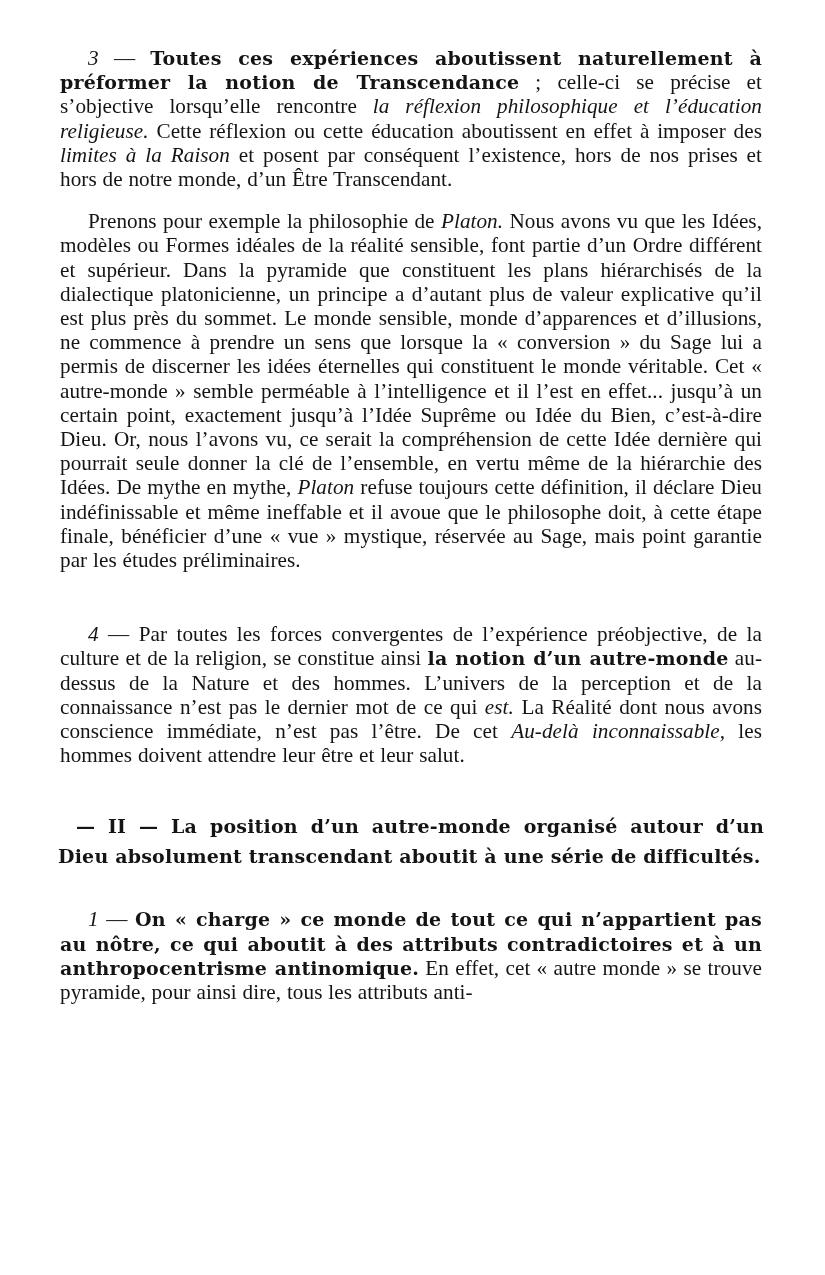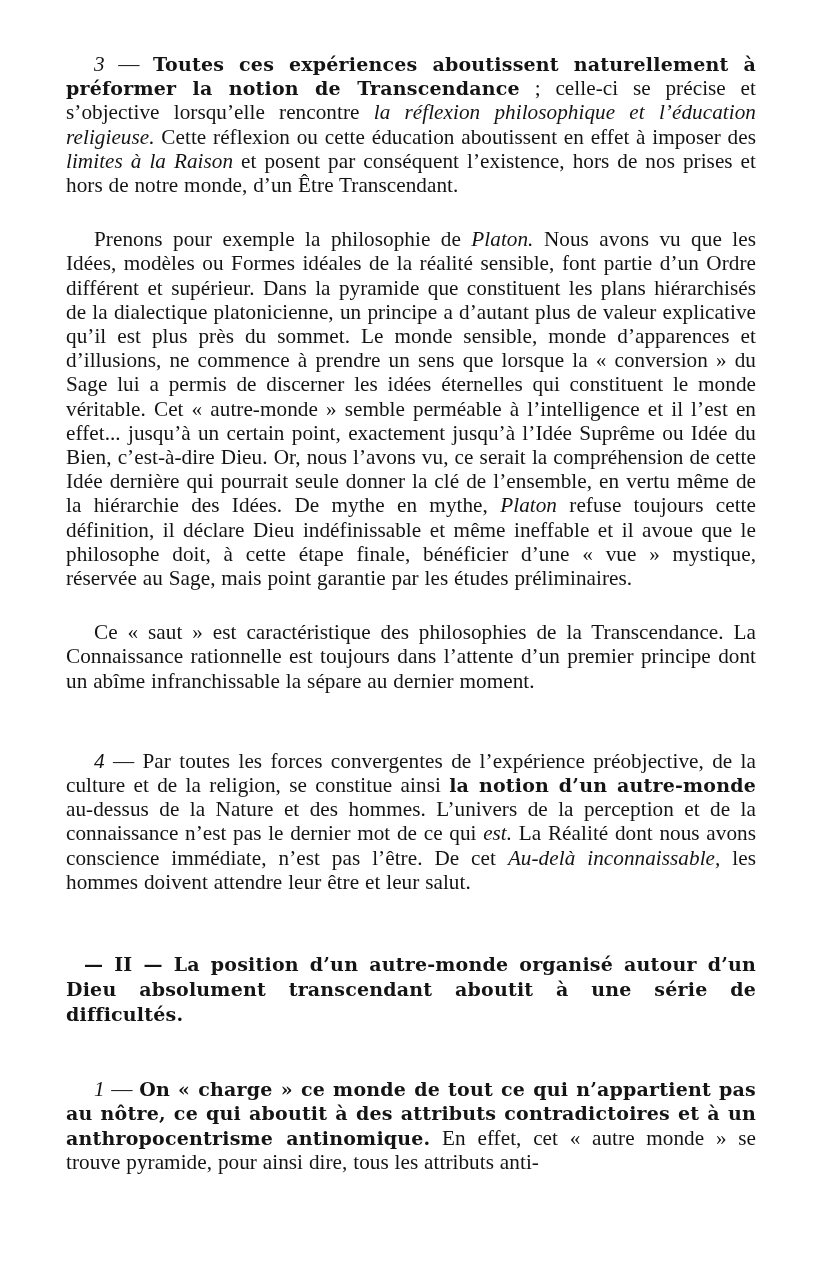--- a/index.html
+++ b/index.html
@@ -19,65 +19,62 @@
       position: absolute;
       left: 54px;
       top: 40px;
       width: 714px;
     }
     .para {
       font-size: 21.2px;
       line-height: 24.2px;
       text-align: justify;
       text-indent: 28px;
-      margin: 12px;
+      margin: 6px;
       letter-spacing: 0.05px;
       word-spacing: 0.5px;
     }
     .gap-small { height: 6px; }
     .gap-med { height: 26px; }
     .gap-large { height: 34px; }
     .bold {
       font-family: "DejaVu Serif", serif;
       font-weight: bold;
       font-size: 19px;
       letter-spacing: 0.2px;
     }
     .it { font-style: italic; }
     .heading {
       font-family: "DejaVu Serif", serif;
       font-weight: bold;
       font-size: 19px;
-      line-height: 25px;
+      line-height: 30px;
       text-align: justify;
       text-indent: 18px;
-      margin: 12px;
+      margin: 4px;
       letter-spacing: 0.2px;
     }
   </style>
 </head>
 <body>
 
 <div class="page">
 
   <p class="para">
     <span class="it">3</span><span> — </span><span class="bold">Toutes ces expériences aboutissent naturellement à préformer la notion de Transcendance</span><span> ; celle-ci se précise et s’objective lorsqu’elle rencontre </span><span class="it">la réflexion philosophique et l’éducation religieuse.</span><span> Cette réflexion ou cette éducation aboutissent en effet à imposer des </span><span class="it">limites à la Raison</span><span> et posent par conséquent l’existence, hors de nos prises et hors de notre monde, d’un Être Transcendant.</span>
   </p>
 
   <div class="gap-small"></div>
 
   <p class="para">
     <span>Prenons pour exemple la philosophie de </span><span class="it">Platon.</span><span> Nous avons vu que les Idées, modèles ou Formes idéales de la réalité sensible, font partie d’un Ordre différent et supérieur. Dans la pyramide que constituent les plans hiérarchisés de la dialectique platonicienne, un principe a d’autant plus de valeur explicative qu’il est plus près du sommet. Le monde sensible, monde d’apparences et d’illusions, ne commence à prendre un sens que lorsque la « conversion » du Sage lui a permis de discerner les idées éternelles qui constituent le monde véritable. Cet « autre-monde » semble perméable à l’intelligence et il l’est en effet... jusqu’à un certain point, exactement jusqu’à l’Idée Suprême ou Idée du Bien, c’est-à-dire Dieu. Or, nous l’avons vu, ce serait la compréhension de cette Idée dernière qui pourrait seule donner la clé de l’ensemble, en vertu même de la hiérarchie des Idées. De mythe en mythe, </span><span class="it">Platon</span><span> refuse toujours cette définition, il déclare Dieu indéfinissable et même ineffable et il avoue que le philosophe doit, à cette étape finale, bénéficier d’une « vue » mystique, réservée au Sage, mais point garantie par les études préliminaires.</span>
   </p>
 
   <div class="gap-small"></div>
 
-  <p class="para">
-    <span>Ce « saut » est caractéristique des philosophies de la Transcendance. La Connaissance rationnelle est toujours dans l’attente d’un premier principe dont un abîme infranchissable la sépare au dernier moment.</span>
-  </p>
 
   <div class="gap-small"></div>
 
 
   <div class="gap-med"></div>
 
   <p class="para">
     <span class="it">4</span><span> — Par toutes les forces convergentes de l’expérience préobjective, de la culture et de la religion, se constitue ainsi </span><span class="bold">la notion d’un autre-monde</span><span> au-dessus de la Nature et des hommes. L’univers de la perception et de la connaissance n’est pas le dernier mot de ce qui </span><span class="it">est.</span><span> La Réalité dont nous avons conscience immédiate, n’est pas l’être. De cet </span><span class="it">Au-delà inconnaissable,</span><span> les hommes doivent attendre leur être et leur salut.</span>
   </p>
 

